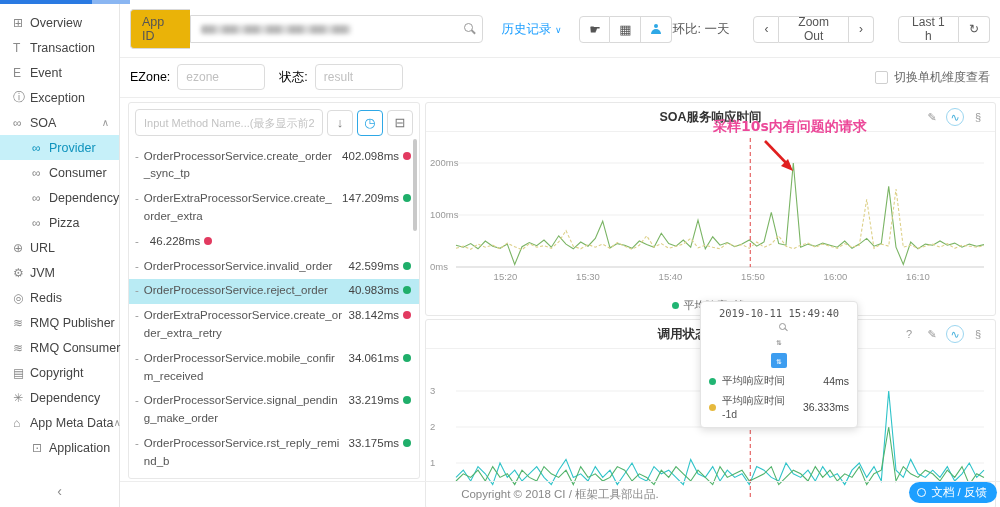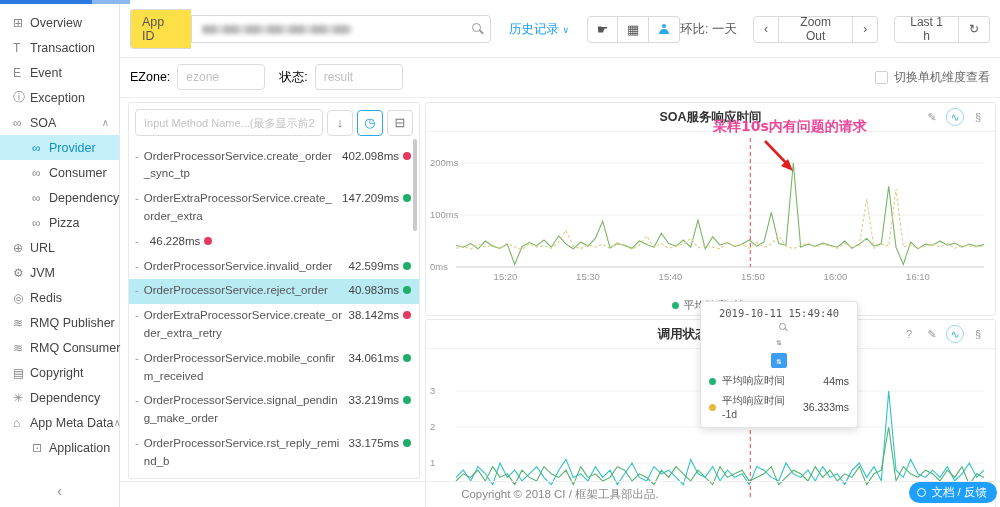--- a/index.html
+++ b/index.html
@@ -12,36 +12,36 @@
   .side-item{display:flex;align-items:center;height:25px;padding-left:13px;cursor:pointer;color:#444;font-size:12.5px;white-space:nowrap;}
   .side-item .ic{width:17px;color:#8a8a8a;font-size:12px;flex:0 0 17px;}
   .side-item .chev{margin-left:auto;margin-right:10px;color:#999;font-size:10px;}
   .side-item.sub{padding-left:32px;}
   .side-item.active{background:#c6f0f9;color:#0f93bd;}
   .side-item.active .ic{color:#0f93bd;}
   .collapse-btn{margin-top:auto;margin-bottom:8px;text-align:center;color:#888;font-size:14px;cursor:pointer;}
   
   .main{flex:1;display:flex;flex-direction:column;height:100%;min-width:0;}
   .toolbar{display:flex;align-items:center;padding:9px 10px 8px 10px;border-bottom:1px solid #ededed;}
-  .addon{border:1px solid #d9d9d9;border-right:none;border-radius:4px 0 0 4px;padding:5px 11px;font-size:12.5px;color:#555;background:#fde047;}
+  .addon{border:1px solid #d9d9d9;border-right:none;border-radius:4px 0 0 4px;padding:5px 11px;font-size:12.5px;color:#555;background:#eab308;}
   .appid-input{position:relative;width:300px;border:1px solid #d9d9d9;border-radius:0 4px 4px 0;height:28px;display:flex;align-items:center;padding:0 28px 0 10px;}
   .redacted{width:150px;height:9px;background:repeating-linear-gradient(90deg,#b9b9b9 0 14px,#d8d8d8 14px 22px);border-radius:2px;filter:blur(2px);}
   .mag{position:absolute;right:9px;top:7px;width:9px;height:9px;border:1.5px solid #9a9a9a;border-radius:50%;}
   .mag::after{content:"";position:absolute;width:5px;height:1.5px;background:#9a9a9a;transform:rotate(45deg);right:-4px;bottom:-1px;}
   .hist{color:#1e9fff;font-size:12.5px;margin-left:18px;cursor:pointer;white-space:nowrap;}
   .hist .car{font-size:9px;}
   .btn-group{display:flex;margin-left:18px;}
   .icon-btn{width:31px;height:27px;border:1px solid #d9d9d9;background:#fff;display:flex;align-items:center;justify-content:center;color:#555;font-size:13px;cursor:pointer;}
   .icon-btn+.icon-btn{border-left:none;}
   .icon-btn:first-child{border-radius:4px 0 0 4px;}
   .icon-btn:last-child{border-radius:0 4px 4px 0;}
   .person{width:10px;height:10px;position:relative;}
   .person::before{content:"";position:absolute;left:3px;top:0;width:4px;height:4px;border-radius:50%;background:#2ea8e6;}
   .person::after{content:"";position:absolute;left:0;top:4.5px;width:10px;height:5px;border-radius:5px 5px 0 0;background:#2ea8e6;}
-  .tb-right{margin-left:auto;display:flex;align-items:center;gap:16px;justify-content:space-between;}
+  .tb-right{margin-left:auto;display:flex;align-items:center;gap:24px;justify-content:space-between;}
   .compare{color:#555;font-size:12.5px;white-space:nowrap;}
   .sm-btn{border:1px solid #d9d9d9;background:#fff;color:#555;font-size:12px;height:27px;display:flex;align-items:center;justify-content:center;cursor:pointer;padding:0 10px;}
   .grp{display:flex;}
   .grp .sm-btn+.sm-btn{border-left:none;}
   .grp .sm-btn:first-child{border-radius:4px 0 0 4px;}
   .grp .sm-btn:last-child{border-radius:0 4px 4px 0;}
   .filterbar{display:flex;align-items:center;padding:6px 10px 7px 10px;border-bottom:1px solid #ededed;}
   .f-label{color:#000000;font-size:12.5px;margin-right:7px;white-space:nowrap;}
   .f-input{width:88px;height:26px;border:1px solid #dcdcdc;border-radius:4px;font-size:12px;color:#555;padding:0 8px;outline:none;font-family:inherit;}
   .f-input::placeholder{color:#c0c0c0;}

